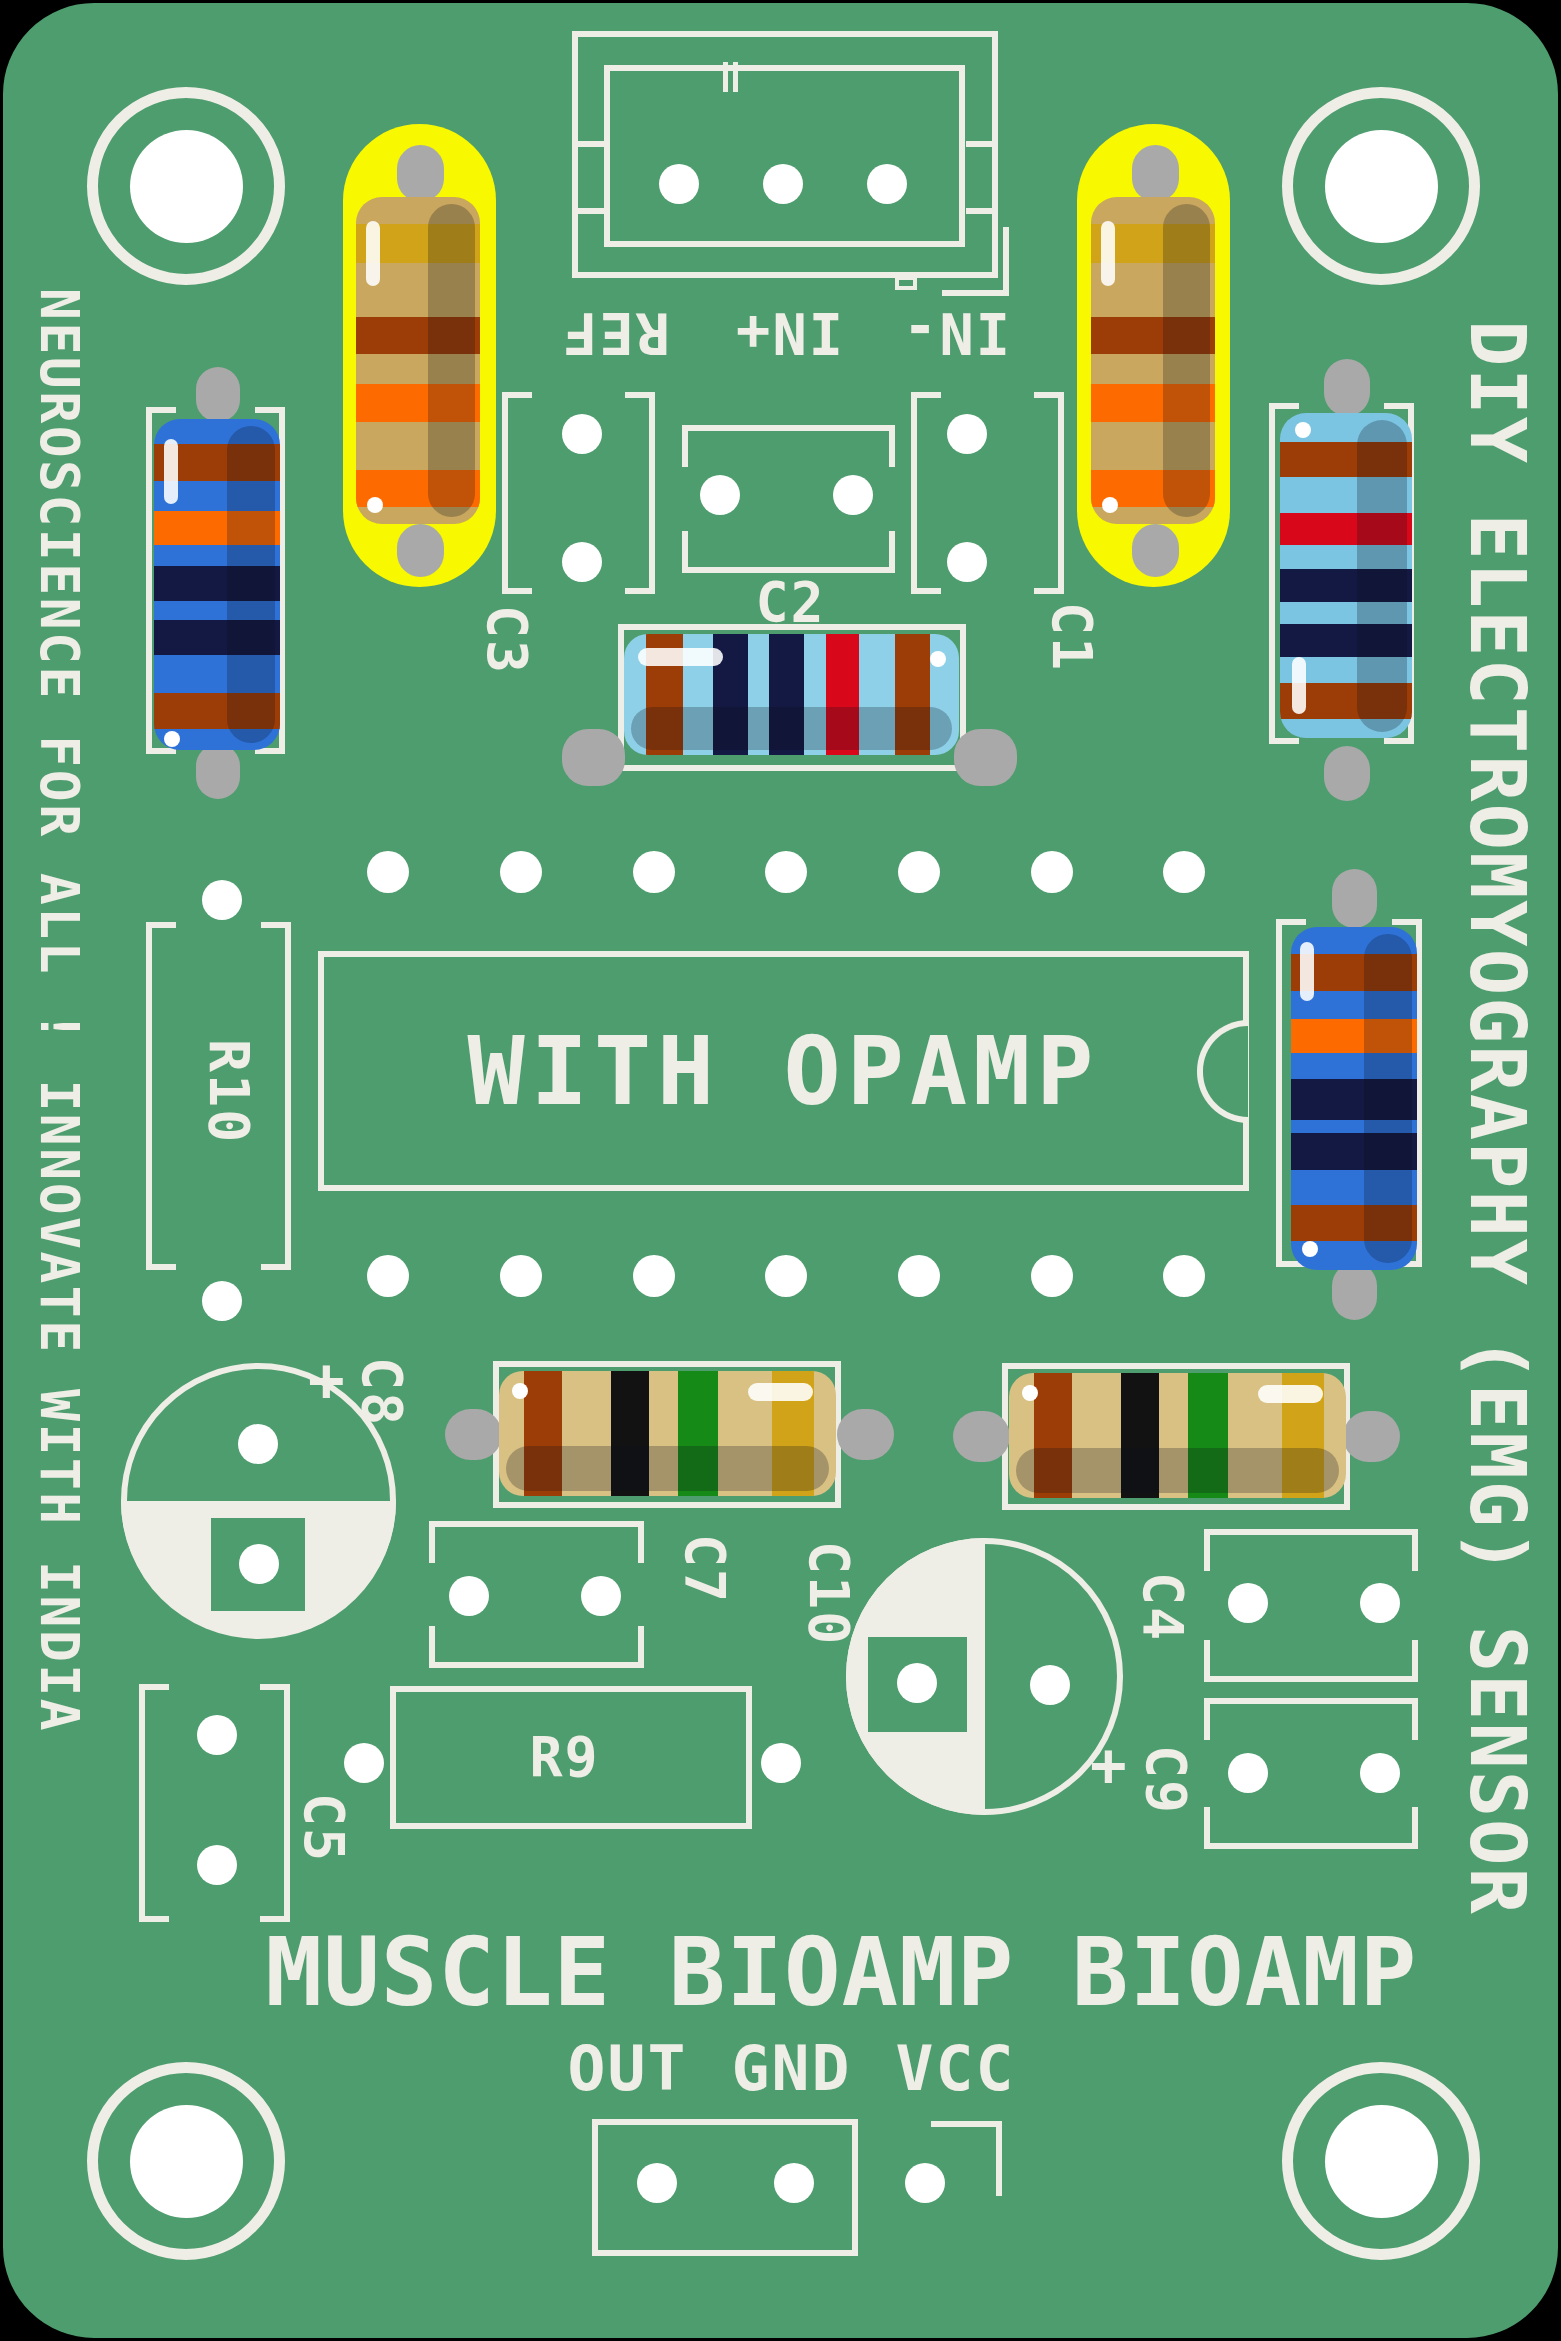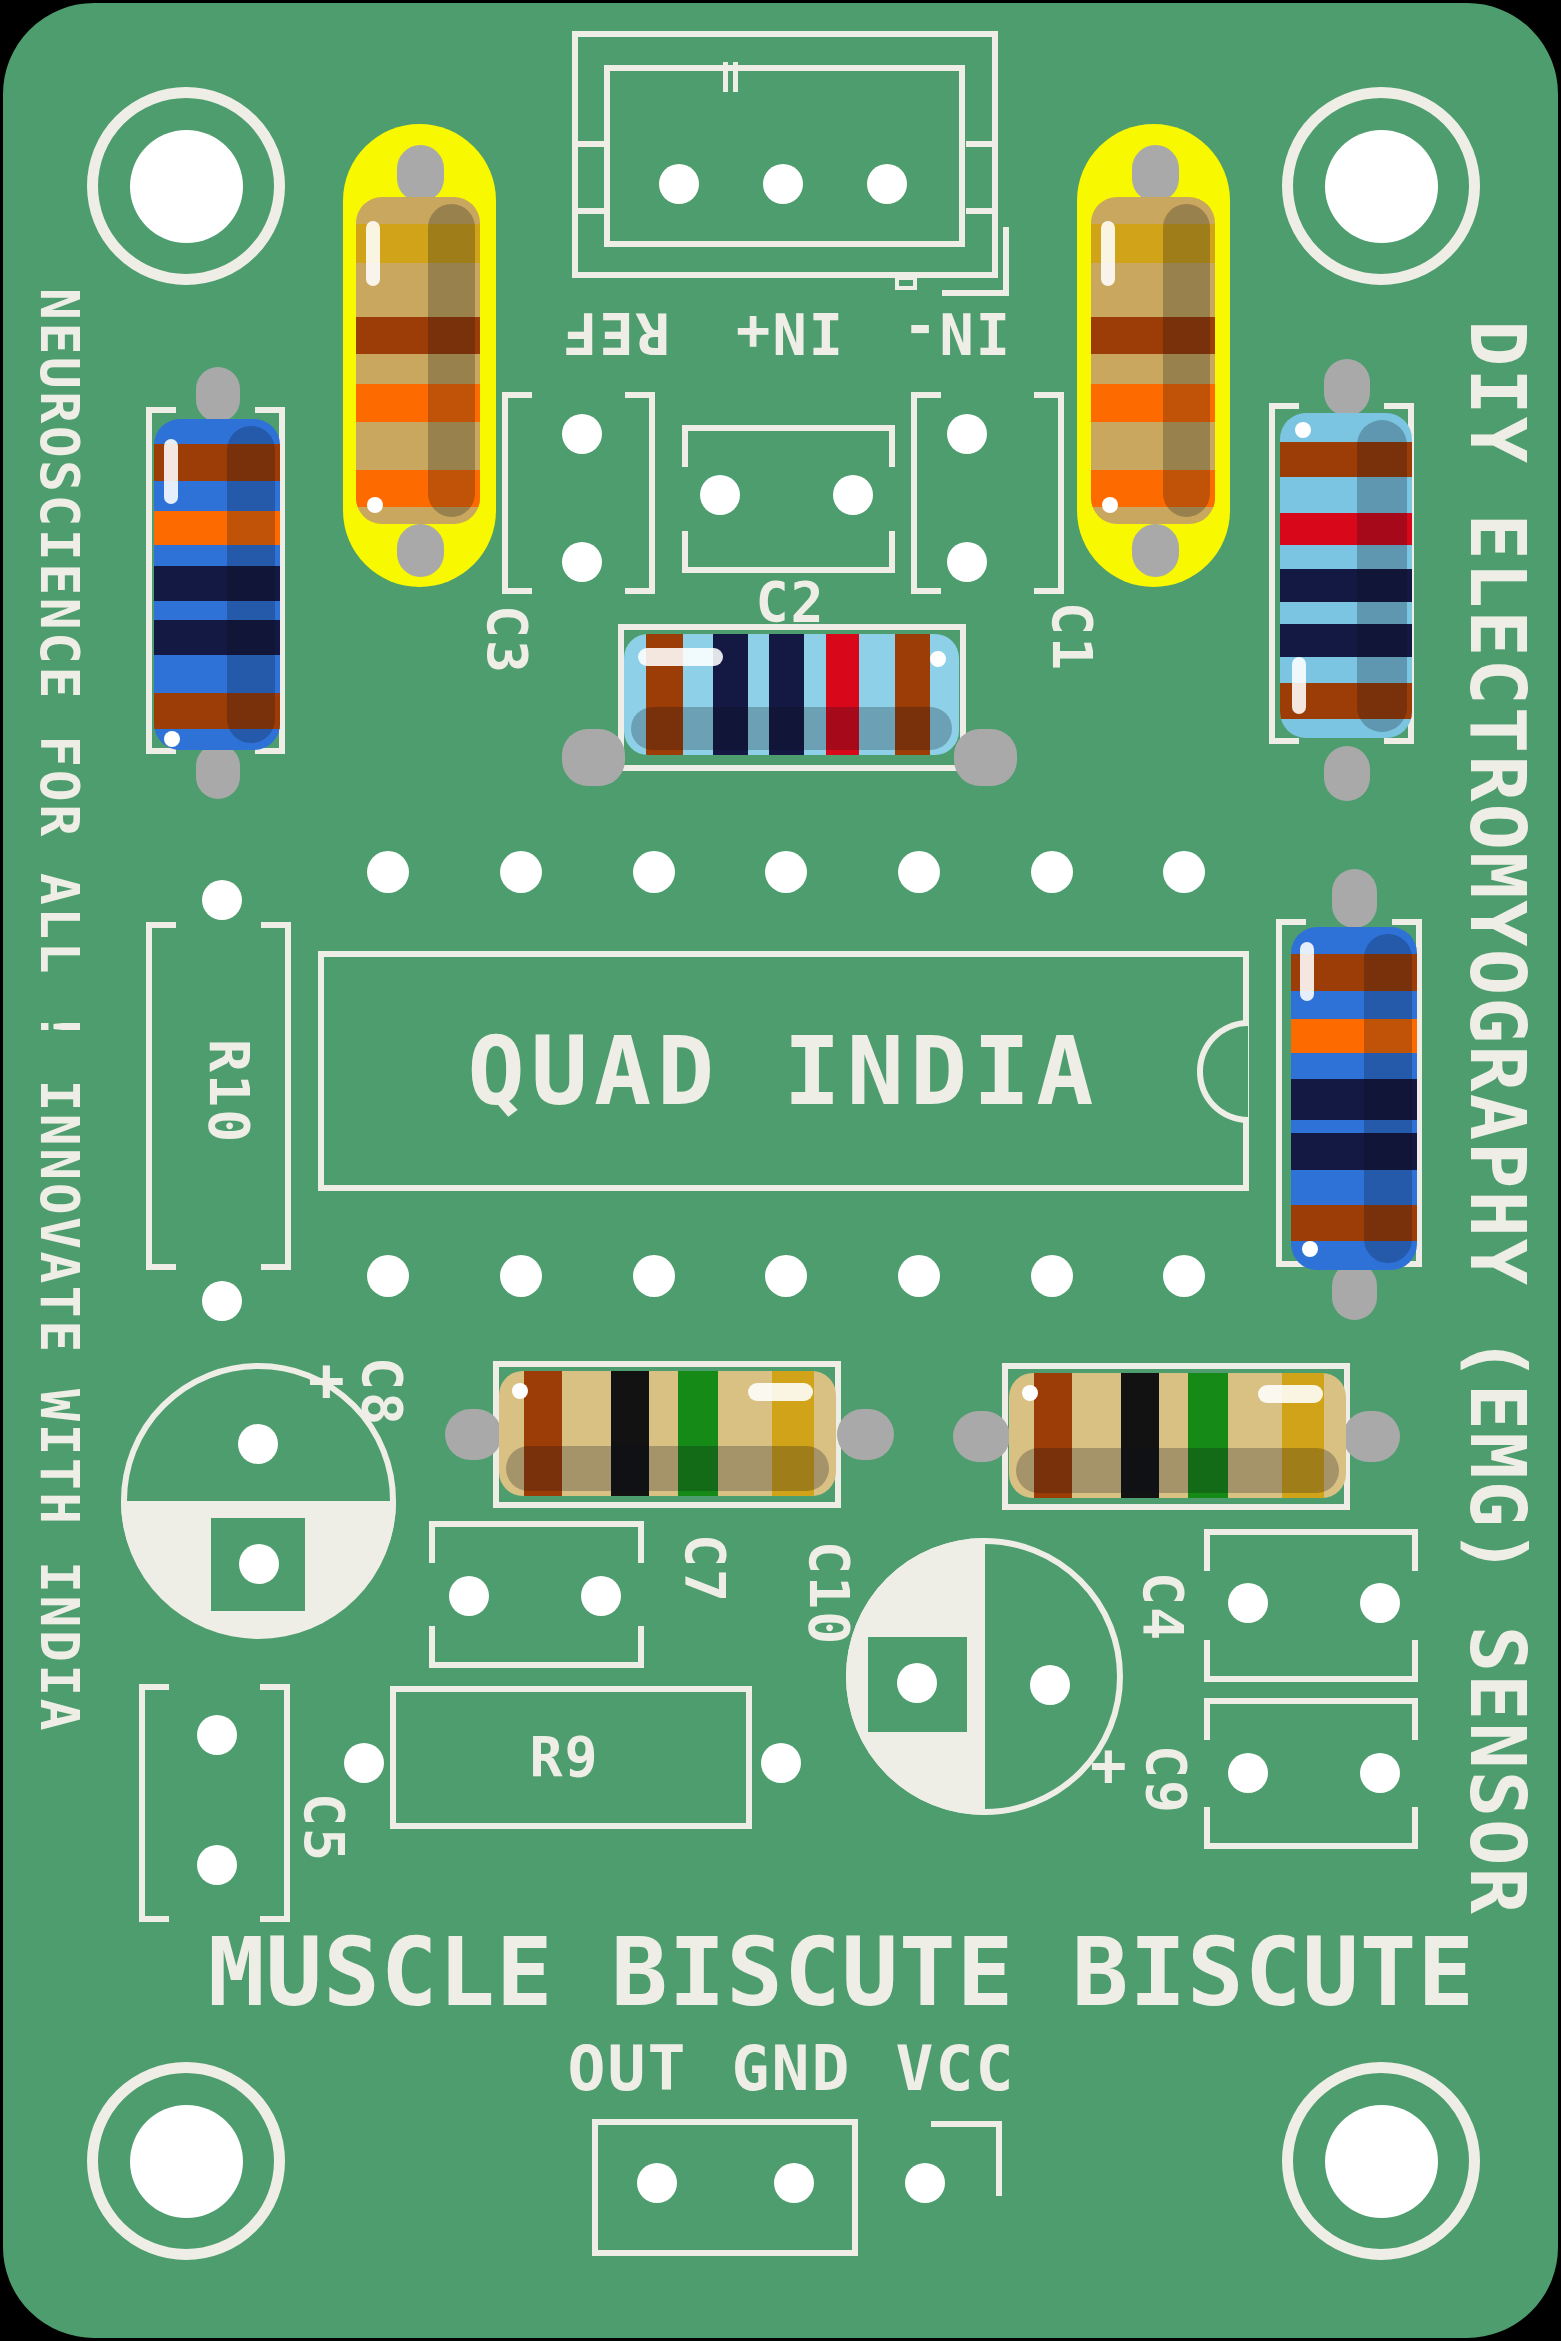--- a/index.html
+++ b/index.html
@@ -158,21 +158,21 @@
     <div class="bandh b-navy" style="left:145px;width:35px;"></div>
     <div class="bandh b-red" style="left:202px;width:33px;"></div>
     <div class="bandh b-brown" style="left:271px;width:35px;"></div>
     <div class="shade-h"></div>
     <div class="hl-h" style="left:14px;top:14px;width:85px;"></div>
     <div class="dot" style="left:306px;top:17px;"></div>
   </div>
 
   <div class="outline" style="left:315px;top:948px;width:931px;height:240px;"></div>
   <div class="notch" style="left:1194px;top:1017px;"></div>
-  <div class="ic-label">QUAD INDIA</div>
+  <div class="ic-label">WITH OPAMP</div>
   <div class="hole" style="left:364px;top:848px;height:42px;width:42px;"></div>
   <div class="hole" style="left:497px;top:848px;height:42px;width:42px;"></div>
   <div class="hole" style="left:630px;top:848px;height:42px;width:42px;"></div>
   <div class="hole" style="left:762px;top:848px;height:42px;width:42px;"></div>
   <div class="hole" style="left:895px;top:848px;height:42px;width:42px;"></div>
   <div class="hole" style="left:1028px;top:848px;height:42px;width:42px;"></div>
   <div class="hole" style="left:1160px;top:848px;height:42px;width:42px;"></div>
   <div class="hole" style="left:364px;top:1252px;height:42px;width:42px;"></div>
   <div class="hole" style="left:497px;top:1252px;height:42px;width:42px;"></div>
   <div class="hole" style="left:630px;top:1252px;height:42px;width:42px;"></div>
@@ -266,21 +266,21 @@
   <div class="hole" style="left:341px;top:1740px;"></div>
   <div class="hole" style="left:758px;top:1740px;"></div>
   <div class="slk ctr" style="left:475px;top:1727px;width:173px;">R9</div>
 
   <div class="br-l" style="left:136px;top:1681px;height:238px;"></div>
   <div class="br-r" style="left:257px;top:1681px;height:238px;"></div>
   <div class="hole" style="left:194px;top:1712px;"></div>
   <div class="hole" style="left:194px;top:1842px;"></div>
   <div class="slk rot90" style="left:348px;top:1790px;">C5</div>
 
-  <div class="slk ctr" style="left:178px;top:1923px;width:1321px;font-size:94px;letter-spacing:1px;">MUSCLE BISCUTE BISCUTE</div>
+  <div class="slk ctr" style="left:178px;top:1923px;width:1321px;font-size:94px;letter-spacing:1px;">MUSCLE BIOAMP BIOAMP</div>
 
   <div class="slk ctr" style="left:560px;top:2034px;width:129px;font-size:63px;">OUT</div>
   <div class="slk ctr" style="left:722px;top:2034px;width:133px;font-size:63px;">GND</div>
   <div class="slk ctr" style="left:886px;top:2034px;width:133px;font-size:63px;">VCC</div>
 
   <div class="outline" style="left:589px;top:2116px;width:266px;height:137px;"></div>
   <div class="hole" style="left:634px;top:2160px;"></div>
   <div class="hole" style="left:771px;top:2160px;"></div>
   <div class="hole" style="left:902px;top:2160px;"></div>
   <div class="tick" style="left:928px;top:2118px;width:69px;height:6px;"></div>

